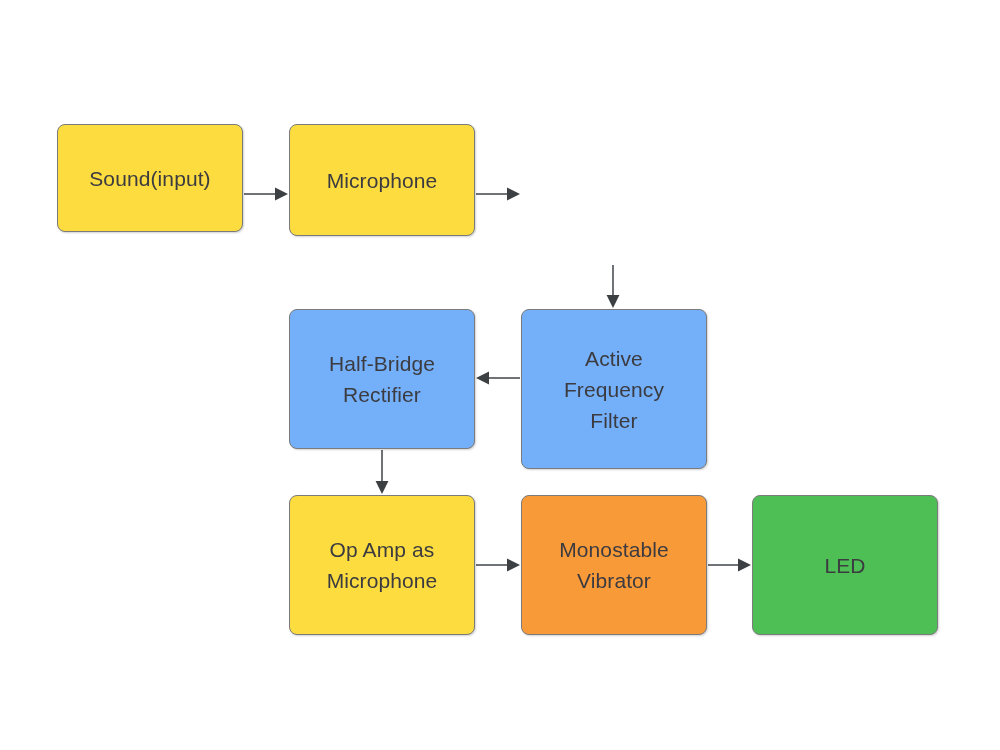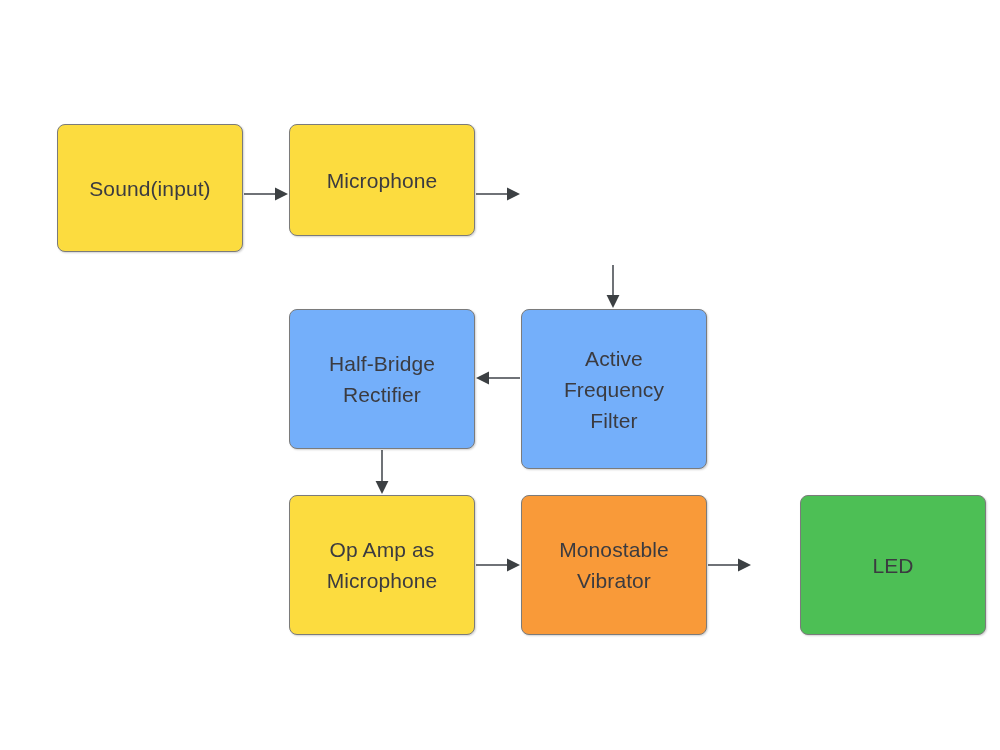--- a/index.html
+++ b/index.html
@@ -89,21 +89,21 @@
         <line x1="12" y1="12" x2="43" y2="12" stroke="#5f6368" stroke-width="1.8"></line>
         <polygon points="56,12 43,5.548387096774194 43,18.451612903225808" fill="#3c4043"></polygon>
       </svg>
     </div>
     <div class="edge" style="left: 696px; top: 553px; width: 67px; height: 24px;">
       <svg width="67" height="24" viewBox="0 0 67 24">
         <line x1="12" y1="12" x2="42" y2="12" stroke="#5f6368" stroke-width="1.8"></line>
         <polygon points="55,12 42,5.548387096774194 42,18.451612903225808" fill="#3c4043"></polygon>
       </svg>
     </div>
-    <div class="node fill-yellow" style="left: 57px; top: 124px; width: 186px; height: 128px; text-align: right;">
+    <div class="node fill-yellow" style="left: 57px; top: 124px; width: 186px; height: 108px; text-align: right;">
       <span class="label">Sound(input)</span>
     </div>
     <div class="node fill-yellow" style="left: 289px; top: 124px; width: 186px; height: 112px;">
       <span class="label">Microphone</span>
     </div>
     <div class="node fill-blue" style="left: 289px; top: 309px; width: 186px; height: 140px;">
       <span class="label">Half-Bridge
 Rectifier</span>
     </div>
     <div class="node fill-blue" style="left: 521px; top: 309px; width: 186px; height: 160px;">
@@ -112,16 +112,16 @@
 Filter</span>
     </div>
     <div class="node fill-yellow" style="left: 289px; top: 495px; width: 186px; height: 140px;">
       <span class="label">Op Amp as
 Microphone</span>
     </div>
     <div class="node fill-orange" style="left: 521px; top: 495px; width: 186px; height: 140px;">
       <span class="label">Monostable
 Vibrator</span>
     </div>
-    <div class="node fill-green" style="left: 752px; top: 495px; width: 186px; height: 140px; margin-left: 48px;">
+    <div class="node fill-green" style="left: 752px; top: 495px; width: 186px; height: 140px;">
       <span class="label">LED</span>
     </div>
   </div>
 
 </body></html>

